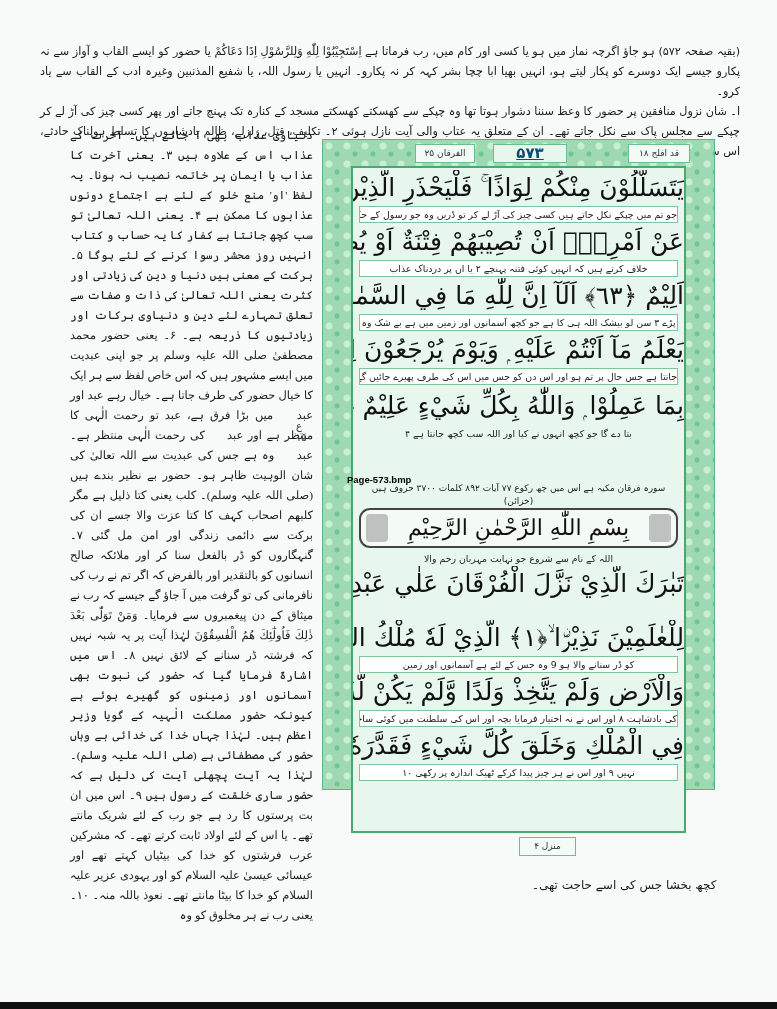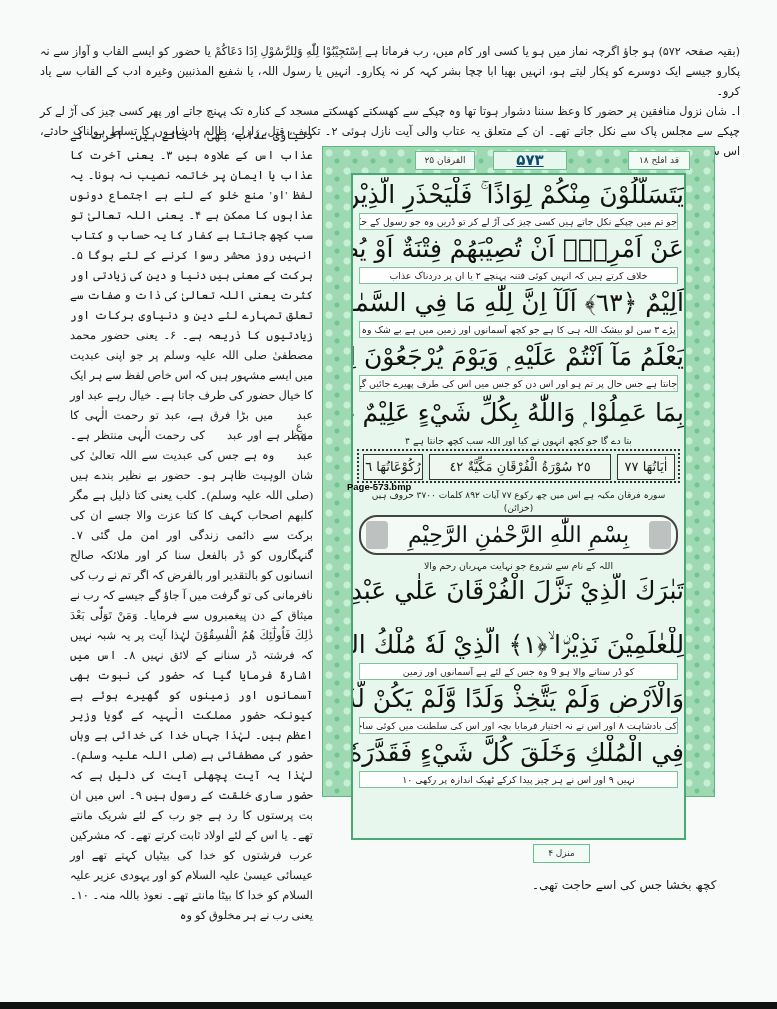--- a/index.html
+++ b/index.html
@@ -16,21 +16,21 @@
   .top-notes { position:absolute; left:40px; top:42px; width:700px; font-size:11.2px; line-height:20px; text-align:justify; }
   .top-notes p { margin:0; }
 
   
   .side-notes { position:absolute; left:70px; top:125px; width:243px; font-size:11.4px; line-height:20px; text-align:justify;font-family:Liberation Serif, serif; }
   .side-notes p { margin:0; }
   .ruku-mark { position:absolute; left:296px; top:420px; width:14px; font-size:10px; line-height:12px; color:#333; text-align:left; }
 
   
   .panel {
-    position:absolute; left:322px; top:146px; width:393px; height:651px;
+    position:absolute; left:322px; top:139px; width:393px; height:651px;
     background:#9ed9b4;
     border:1px solid #5fb683;
     box-sizing:border-box;
     background-image:
       radial-gradient(circle at 6px 6px, #c8eed6 3px, transparent 4px),
       radial-gradient(circle at 14px 14px, #6fc690 2px, transparent 3px);
     background-size:18px 18px;
     padding-left:20px;
   }
   .panel-inner {
@@ -61,31 +61,31 @@
   }
   .sb-box { position:absolute; top:3px; height:24px; border:1px solid #333; background:#eef8f1; font-family:"DejaVu Serif", serif; font-size:13px; line-height:24px; text-align:center; white-space:nowrap; overflow:hidden; }
   .sb-left { left:4px; width:58px; }
   .sb-center { left:70px; width:180px; }
   .sb-right { left:258px; width:56px; }
   .file-label { position:absolute; left:-6px; top:356px; font-family:"Liberation Sans", sans-serif; font-size:9.5px; font-weight:bold; color:#000; background:transparent; }
   .surah-info { position:absolute; left:4px; top:362px; width:323px; font-size:9px; line-height:13px; text-align:center; color:#222; }
 
   .bismillah {
     position:absolute; left:6px; top:392px; width:319px; height:40px;
-    background:#f4fbf7; border:2px solid #444; border-radius:18px; box-sizing:border-box;
+    background:#f4fbf7; border:2px solid #444; border-radius:11px; box-sizing:border-box;
     font-family:"DejaVu Serif", serif; font-size:22px; line-height:36px; text-align:center; color:#111;
   }
   .bismillah::before, .bismillah::after {
     content:""; position:absolute; top:4px; width:22px; height:28px; background:#555; opacity:.35; border-radius:4px;
   }
   .bismillah::before { left:5px; } .bismillah::after { right:5px; }
   .bism-trans { position:absolute; left:4px; top:437px; width:323px; font-size:9.4px; line-height:14px; text-align:center; color:#222; }
 
   .footer-strip { position:absolute; left:0; top:693px; width:393px; height:26px; }
-  .manzil { position:absolute; left:196px; top:4px; width:55px; height:17px; background:#f3fbf6; border:1px solid #6bbf8c; font-size:9px; line-height:17px; text-align:center; color:#333;margin-left:14px; }
+  .manzil { position:absolute; left:196px; top:4px; width:55px; height:17px; background:#f3fbf6; border:1px solid #6bbf8c; font-size:9px; line-height:17px; text-align:center; color:#333; }
 
   .bottom-note { position:absolute; left:532px; top:876px; width:200px; font-size:12px; line-height:18px; text-align:left; }
 </style>
 </head>
 <body>
 
 <div class="top-notes rtl">
   <p>(بقیہ صفحہ ۵۷۲) ہو جاؤ اگرچہ نماز میں ہو یا کسی اور کام میں، رب فرماتا ہے اِسْتَجِیْبُوْا لِلّٰهِ وَلِلرَّسُوْلِ اِذَا دَعَاكُمْ یا حضور کو ایسے القاب و آواز سے نہ پکارو جیسے ایک دوسرے کو پکار لیتے ہو، انہیں بھیا ابا چچا بشر کہہ کر نہ پکارو۔ انہیں یا رسول اللہ، یا شفیع المذنبین وغیرہ ادب کے القاب سے یاد کرو۔</p>
   <p>ا۔ شان نزول منافقین پر حضور کا وعظ سننا دشوار ہوتا تھا وہ چپکے سے کھسکتے کھسکتے مسجد کے کنارہ تک پہنچ جاتے اور پھر کسی چیز کی آڑ لے کر چپکے سے مجلس پاک سے نکل جاتے تھے۔ ان کے متعلق یہ عتاب والی آیت نازل ہوئی ۲۔ تکلیف، قتل، زلزلے، ظالم بادشاہوں کا تسلط ہولناک حادثے، اس سے معلوم ہوا کہ حضور کی مخالفت سے</p>
 </div>
@@ -117,25 +117,20 @@
     </div>
     <div class="line-block" style="top:164px;">
       <div class="arabic rtl">يَعْلَمُ مَآ اَنْتُمْ عَلَيْهِ ۭ وَيَوْمَ يُرْجَعُوْنَ اِلَيْهِ فَيُنَبِّئُهُمْ</div>
       <div class="trans rtl">جانتا ہے جس حال پر تم ہو اور اس دن کو جس میں اس کی طرف پھیرے جائیں گے تو وہ انہیں</div>
     </div>
     <div class="line-block" style="top:218px;">
       <div class="arabic rtl" style="line-height:40px;">بِمَا عَمِلُوْا ۭ وَاللّٰهُ بِكُلِّ شَيْءٍ عَلِيْمٌ ﴿٦٤﴾</div>
       <div class="trans rtl" style="background:transparent;border:none;">بتا دے گا جو کچھ انہوں نے کیا اور اللہ سب کچھ جانتا ہے ۴</div>
     </div>
 
-    <div class="surah-banner" style="top:274px;">
-      <div class="sb-box sb-left rtl">رُكُوْعَاتُهَا ٦</div>
-      <div class="sb-box sb-center rtl">٢٥ سُوْرَةُ الْفُرْقَانِ مَكِّيَّةٌ ٤٢</div>
-      <div class="sb-box sb-right rtl">اٰيَاتُهَا ٧٧</div>
-    </div>
     <div class="file-label" style="top:306px;">Page-573.bmp</div>
     <div class="surah-info rtl" style="top:314px;">سورہ فرقان مکیہ ہے اس میں چھ رکوع ۷۷ آیات ۸۹۲ کلمات ۳۷۰۰ حروف ہیں (خزائن)</div>
 
     <div class="bismillah rtl" style="top:340px;">بِسْمِ اللّٰهِ الرَّحْمٰنِ الرَّحِيْمِ</div>
     <div class="bism-trans rtl" style="top:384px;">اللہ کے نام سے شروع جو نہایت مہربان رحم والا</div>
 
     <div class="line-block" style="top:398px;">
       <div class="arabic rtl">تَبٰرَكَ الَّذِيْ نَزَّلَ الْفُرْقَانَ عَلٰي عَبْدِهٖ لِيَكُوْنَ</div>
     </div>
     <div class="line-block" style="top:452px;">

